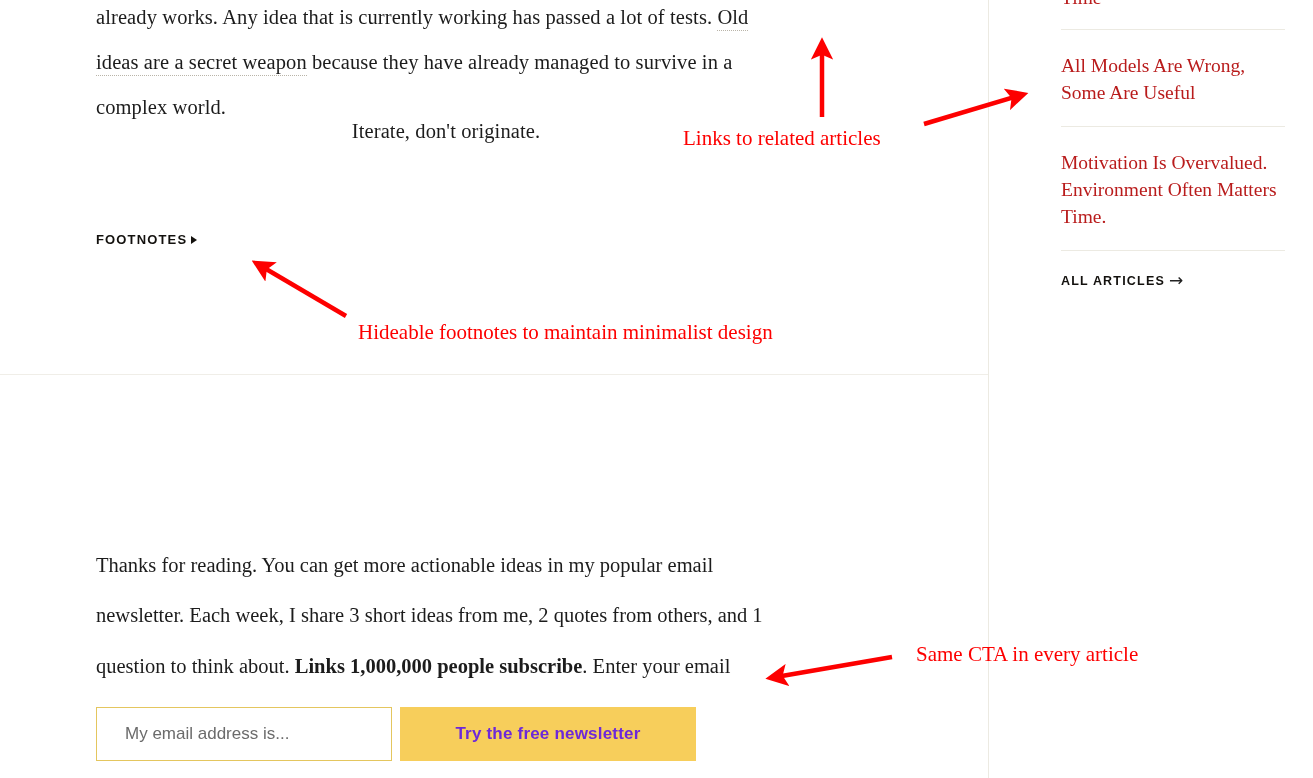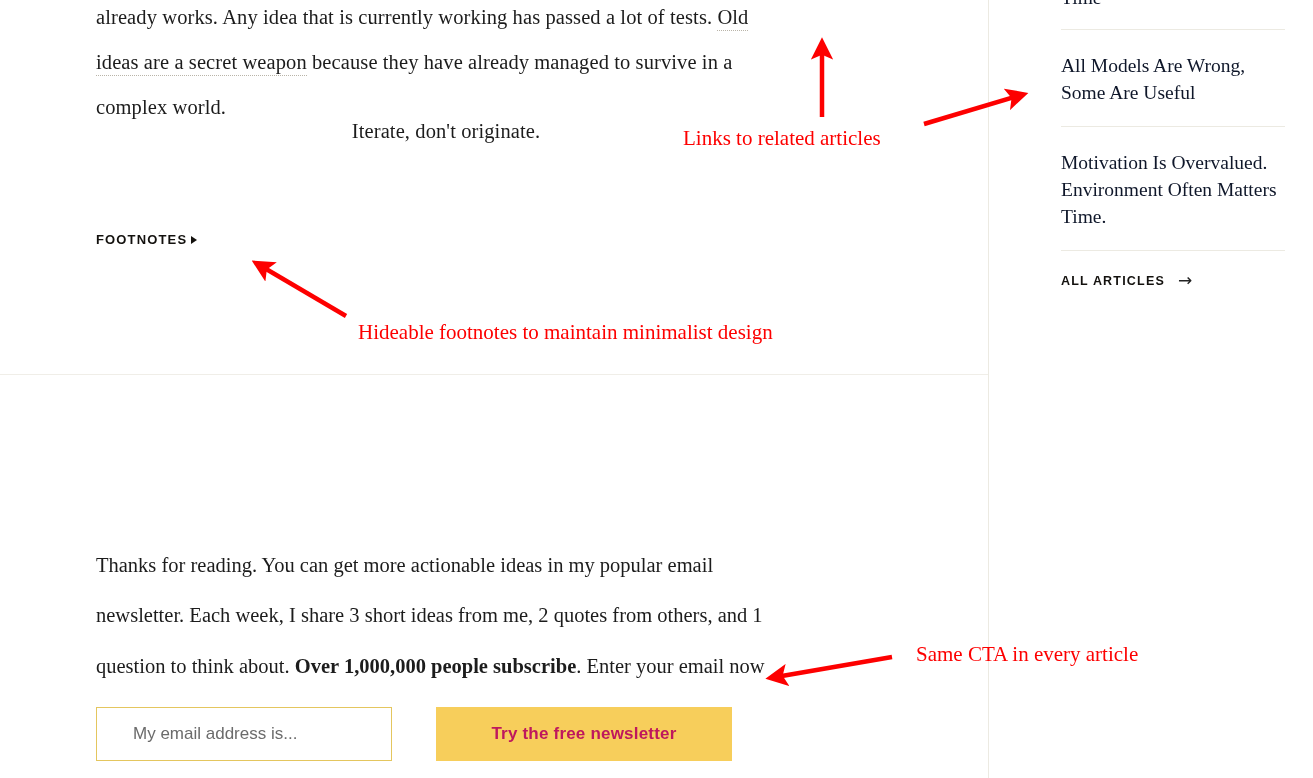--- a/index.html
+++ b/index.html
@@ -105,71 +105,70 @@
     display: flex;
     align-items: stretch;
     gap: 8px;
   }
   #email-input {
     width: 296px;
     height: 54px;
     box-sizing: border-box;
     border: 1px solid #e4c65e;
     background: #ffffff;
-    padding: 0 36px;
+    padding: 0 28px;
     font-family: "Liberation Sans", sans-serif;
     font-size: 17px;
     color: #3a3a3a;
     outline: none;
   }
   #email-input::placeholder { color: #6b6b6b; opacity: 1; }
   #subscribe-button {
     width: 296px;
     height: 54px;
     box-sizing: border-box;
     border: none;
     background: #f7ce5b;
-    color: #be185d;
+    color: #6d28d9;
     font-family: "Liberation Sans", sans-serif;
     font-size: 17px;
     font-weight: bold;
     cursor: pointer;
     letter-spacing: 0.2px;
-    margin-left: 36px;
   }
 
   
   #sidebar {
     position: absolute;
     left: 1061px;
     top: 0;
     width: 224px;
   }
   .sidebar-divider {
     height: 1px;
     background: #eceae2;
     width: 224px;
   }
   .sidebar-article {
     display: block;
     font-size: 19.5px;
     line-height: 27px;
-    color: #0f172a;
+    color: #b91c1c;
     text-decoration: none;
     padding: 22px 0 20px 0;
   }
   #sidebar-item-time {
     padding-top: 0;
     margin-top: -16px;
     padding-bottom: 18px;
   }
   #all-articles-link {
     display: flex;
     align-items: center;
-    gap: 13px;
+    gap: 4px;
     padding-top: 21px;
     text-decoration: none;
     cursor: pointer;
   }
   #all-articles-label {
     font-family: "Liberation Sans", sans-serif;
     font-size: 12.5px;
     font-weight: bold;
     letter-spacing: 1.2px;
     color: #13110e;
@@ -210,21 +209,21 @@
 
   <p class="article-body" id="para-continued"><span>already works. Any idea that is currently working has passed a lot of tests. </span><a href="#" class="dotted-link">Old ideas are a secret weapon</a><span> because they have already managed to survive in a complex world.</span></p>
 
   <p class="article-body" id="para-iterate">Iterate, don't originate.</p>
 
   <div id="footnotes-toggle">
     <span id="footnotes-label">FOOTNOTES</span>
     <span class="disclosure-triangle"></span>
   </div>
 
-  <p id="cta-text"><span>Thanks for reading. You can get more actionable ideas in my popular email newsletter. Each week, I share 3 short ideas from me, 2 quotes from others, and 1 question to think about. </span><b>Over 1,000,000 people subscribe</b><span>. Enter your email now and join us.</span></p>
+  <p id="cta-text"><span>Thanks for reading. You can get more actionable ideas in my popular email newsletter. Each week, I share 3 short ideas from me, 2 quotes from others, and 1 question to think about. </span><b>Links 1,000,000 people subscribe</b><span>. Enter your email now and join us.</span></p>
 
   <form id="newsletter-form">
     <input id="email-input" type="text" placeholder="My email address is..." style="">
     <button id="subscribe-button" type="submit">Try the free newsletter</button>
   </form>
 </div>
 
 <aside id="sidebar">
   <a href="#" class="sidebar-article" id="sidebar-item-time">Time</a>
   <div class="sidebar-divider"></div>

